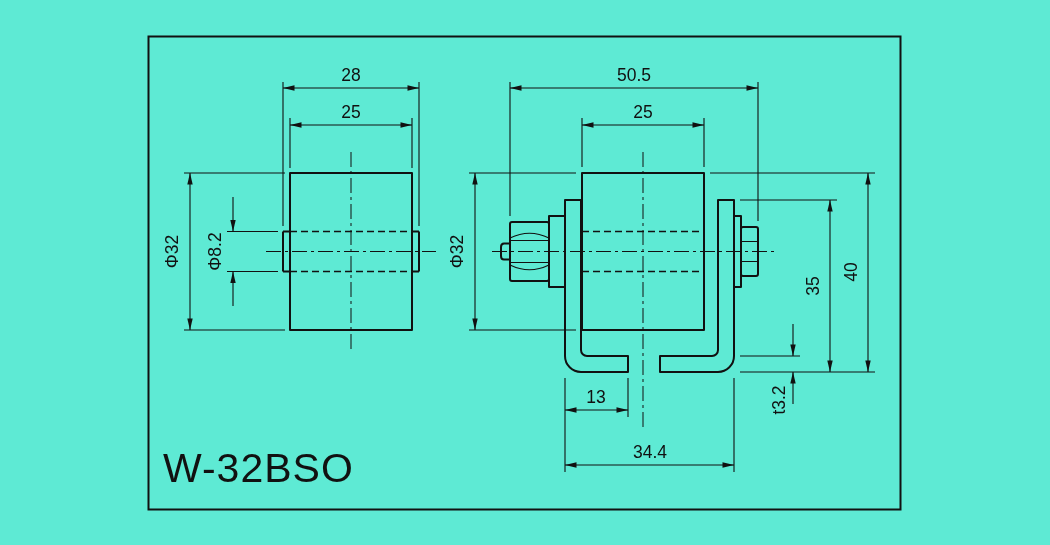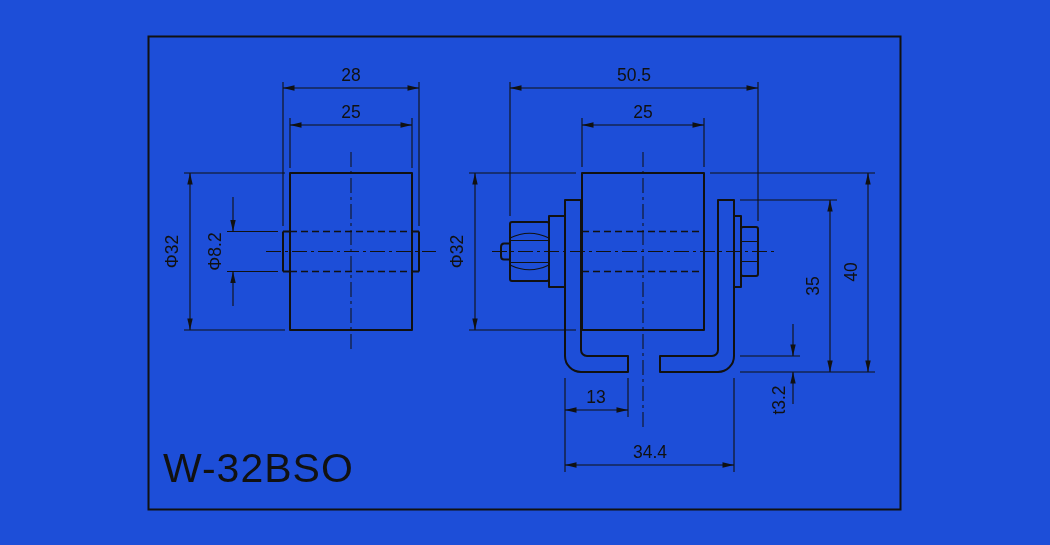--- a/index.html
+++ b/index.html
@@ -1,16 +1,16 @@
 <!DOCTYPE html>
 <html><head>
 <meta charset="utf-8">
 <style>
   html,body{margin:0;padding:0;background:#ffffff;}
-  .stage{width:1050px;height:545px;position:relative;background:#1d4ed8;overflow:hidden;}
+  .stage{width:1050px;height:545px;position:relative;background:#5eead4;overflow:hidden;}
   svg{display:block;}
   text{font-family:"Liberation Sans", sans-serif;fill:#111;}
   .dimtext{font-size:17.5px;}
   .title{font-size:41px;letter-spacing:1px;}
   .obj{stroke:#111;stroke-width:2;fill:none;stroke-linejoin:round;}
   .thin{stroke:#111;stroke-width:1.1;fill:none;}
   .hid{stroke:#111;stroke-width:1.3;fill:none;stroke-dasharray:7 4;}
   .cl{stroke:#111;stroke-width:1;fill:none;stroke-dasharray:15 4 3 4;}
   .frame{stroke:#111;stroke-width:2;fill:none;}
 </style>

